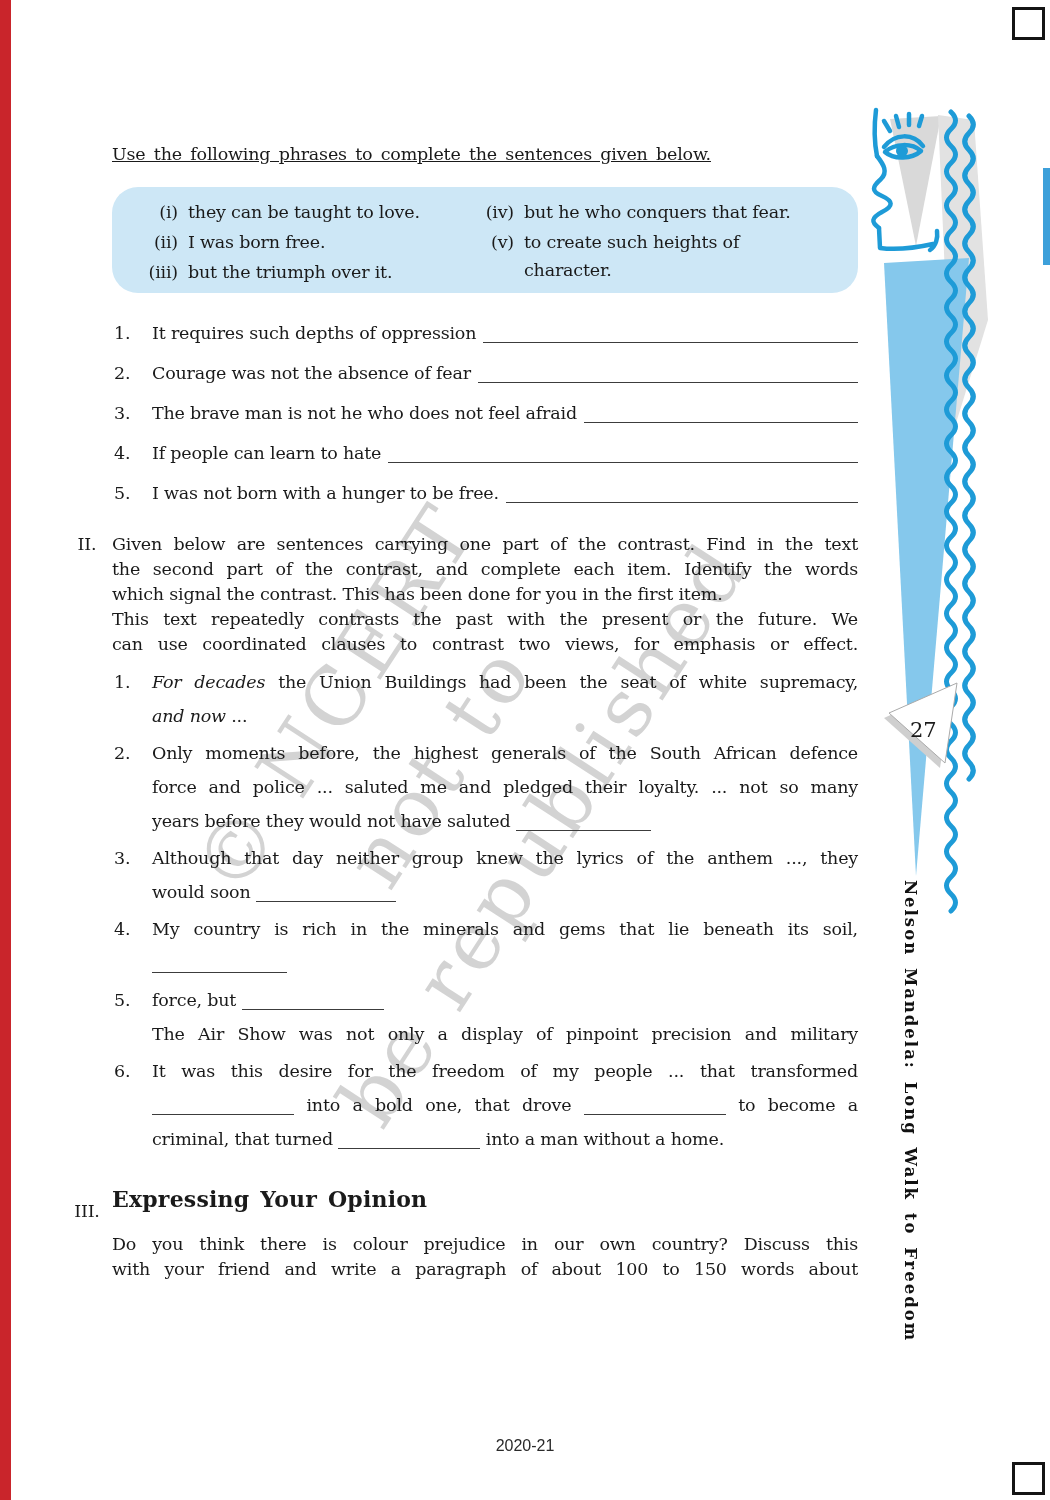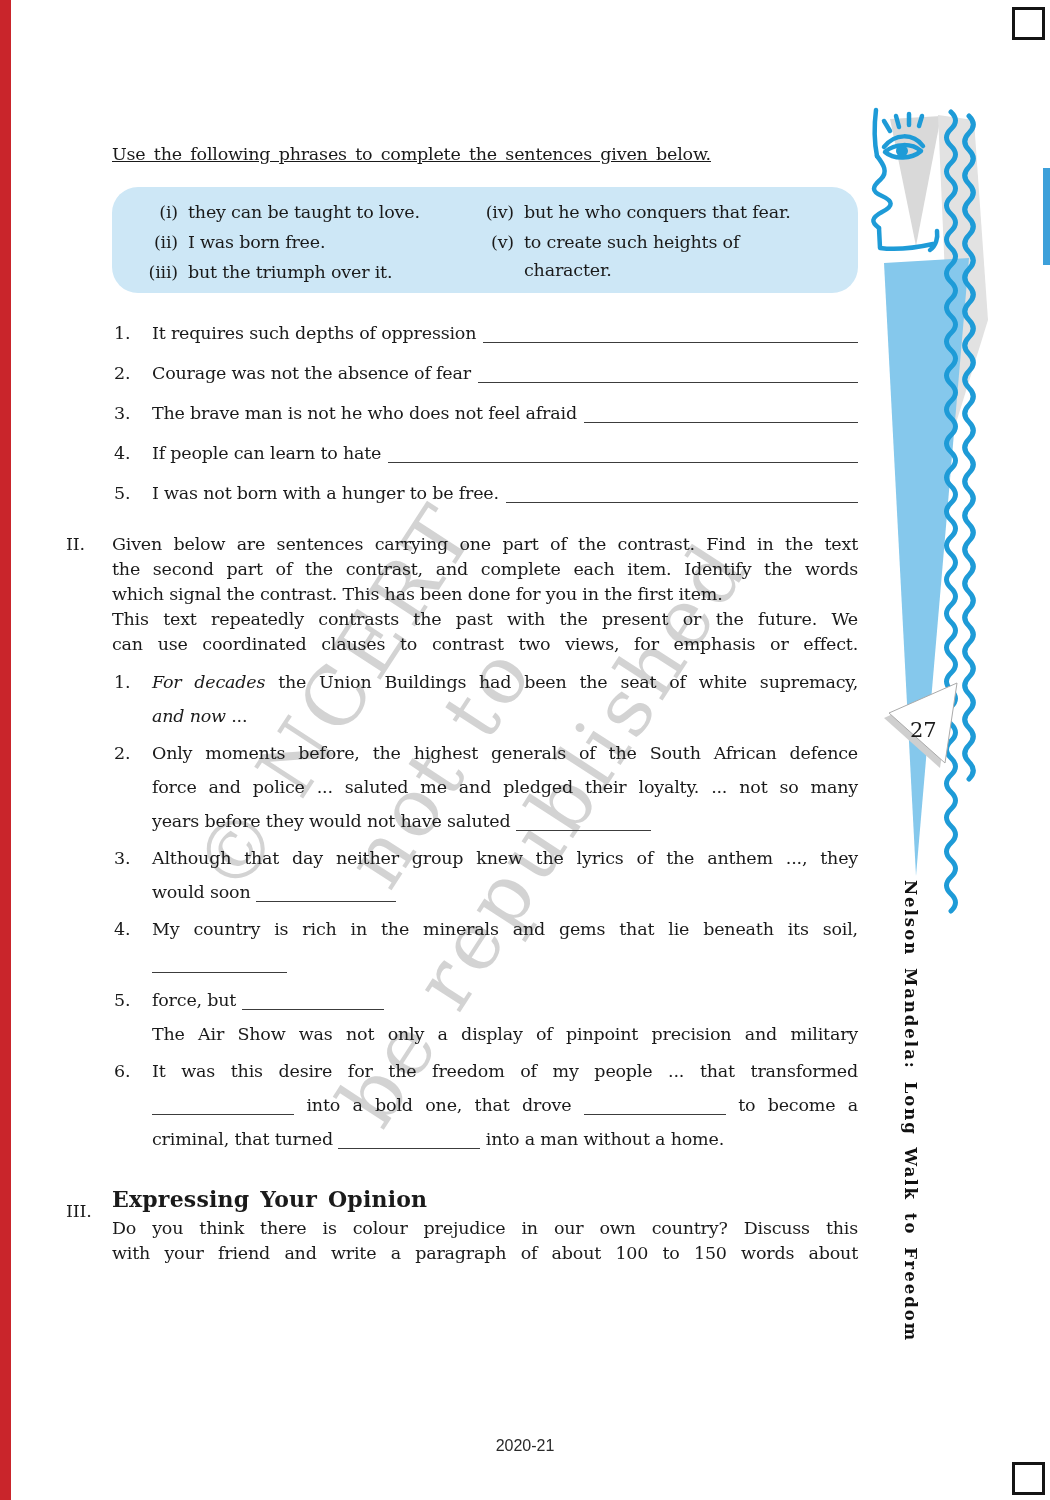--- a/index.html
+++ b/index.html
@@ -37,24 +37,24 @@
   .ex1{margin-top:28px;}
   .exrow{display:flex;align-items:baseline;line-height:25px;margin-bottom:15px;}
   .num{flex:none;width:40px;padding-left:2px;box-sizing:border-box;}
   .extxt{white-space:nowrap;}
   .fill-line{flex:1;height:1px;border-bottom:1.6px solid #3c3c3c;margin-left:7px;
              position:relative;top:4px;}
   
   .sec{position:relative;}
   .sec2{margin-top:26px;}
   .sec3{margin-top:30px;}
-  .seclabel{position:absolute;left:-46px;top:0;width:42px;text-align:left;line-height:25px;}
+  .seclabel{position:absolute;left:-46px;top:0;width:42px;text-align:center;line-height:25px;}
   .sech{margin:0;font-size:22px;font-weight:bold;line-height:26px;letter-spacing:0.2px;
         word-spacing:3px;}
-  .sec3 .para{margin-top:4px;}
+  .sec3 .para{margin-top:20px;}
   .para-gap{margin-top:5px;}
   .tline{line-height:25px;}
   .just{text-align:justify;text-align-last:justify;}
   .it{font-style:italic;}
   .blank{display:inline-block;height:14px;border-bottom:1.6px solid #3c3c3c;
          margin-bottom:-4px;}
   .ilist{margin-top:8px;}
   .iitem{display:flex;margin-bottom:3px;}
   .inum{flex:none;width:40px;padding-left:2px;box-sizing:border-box;line-height:34px;}
   .ibody{flex:1;min-width:0;}

